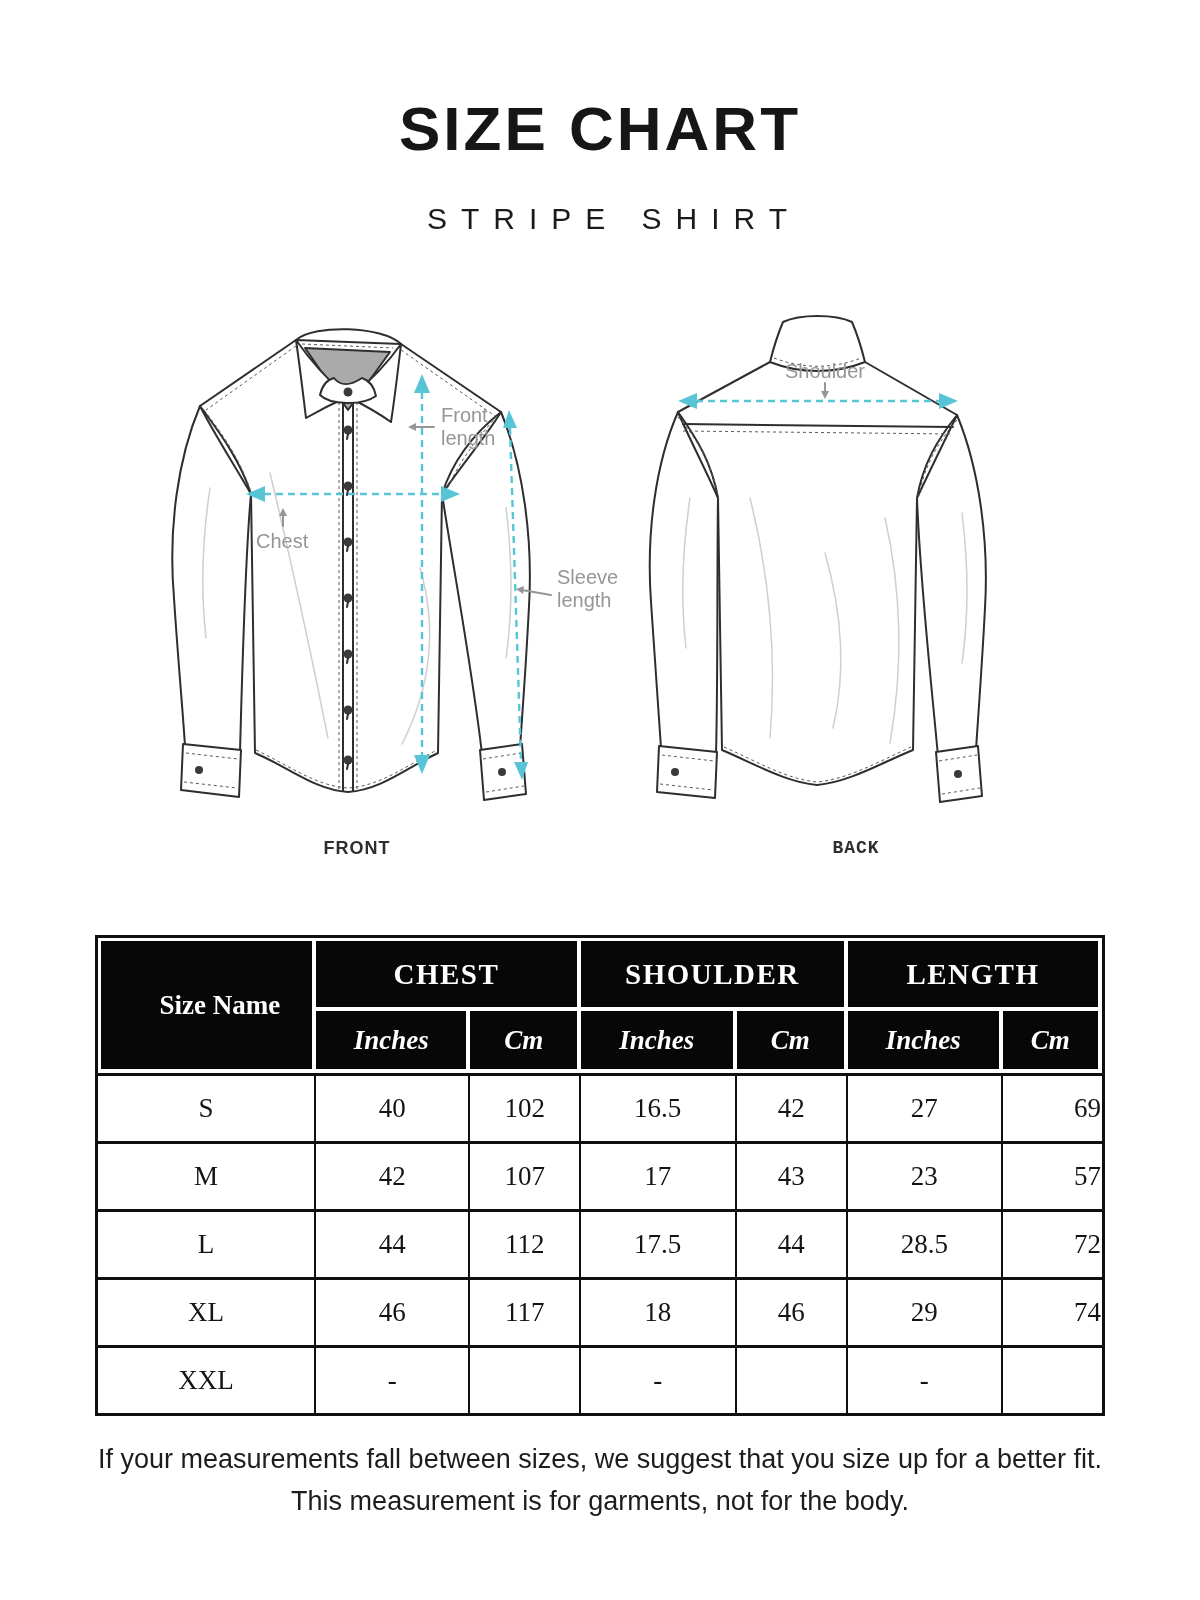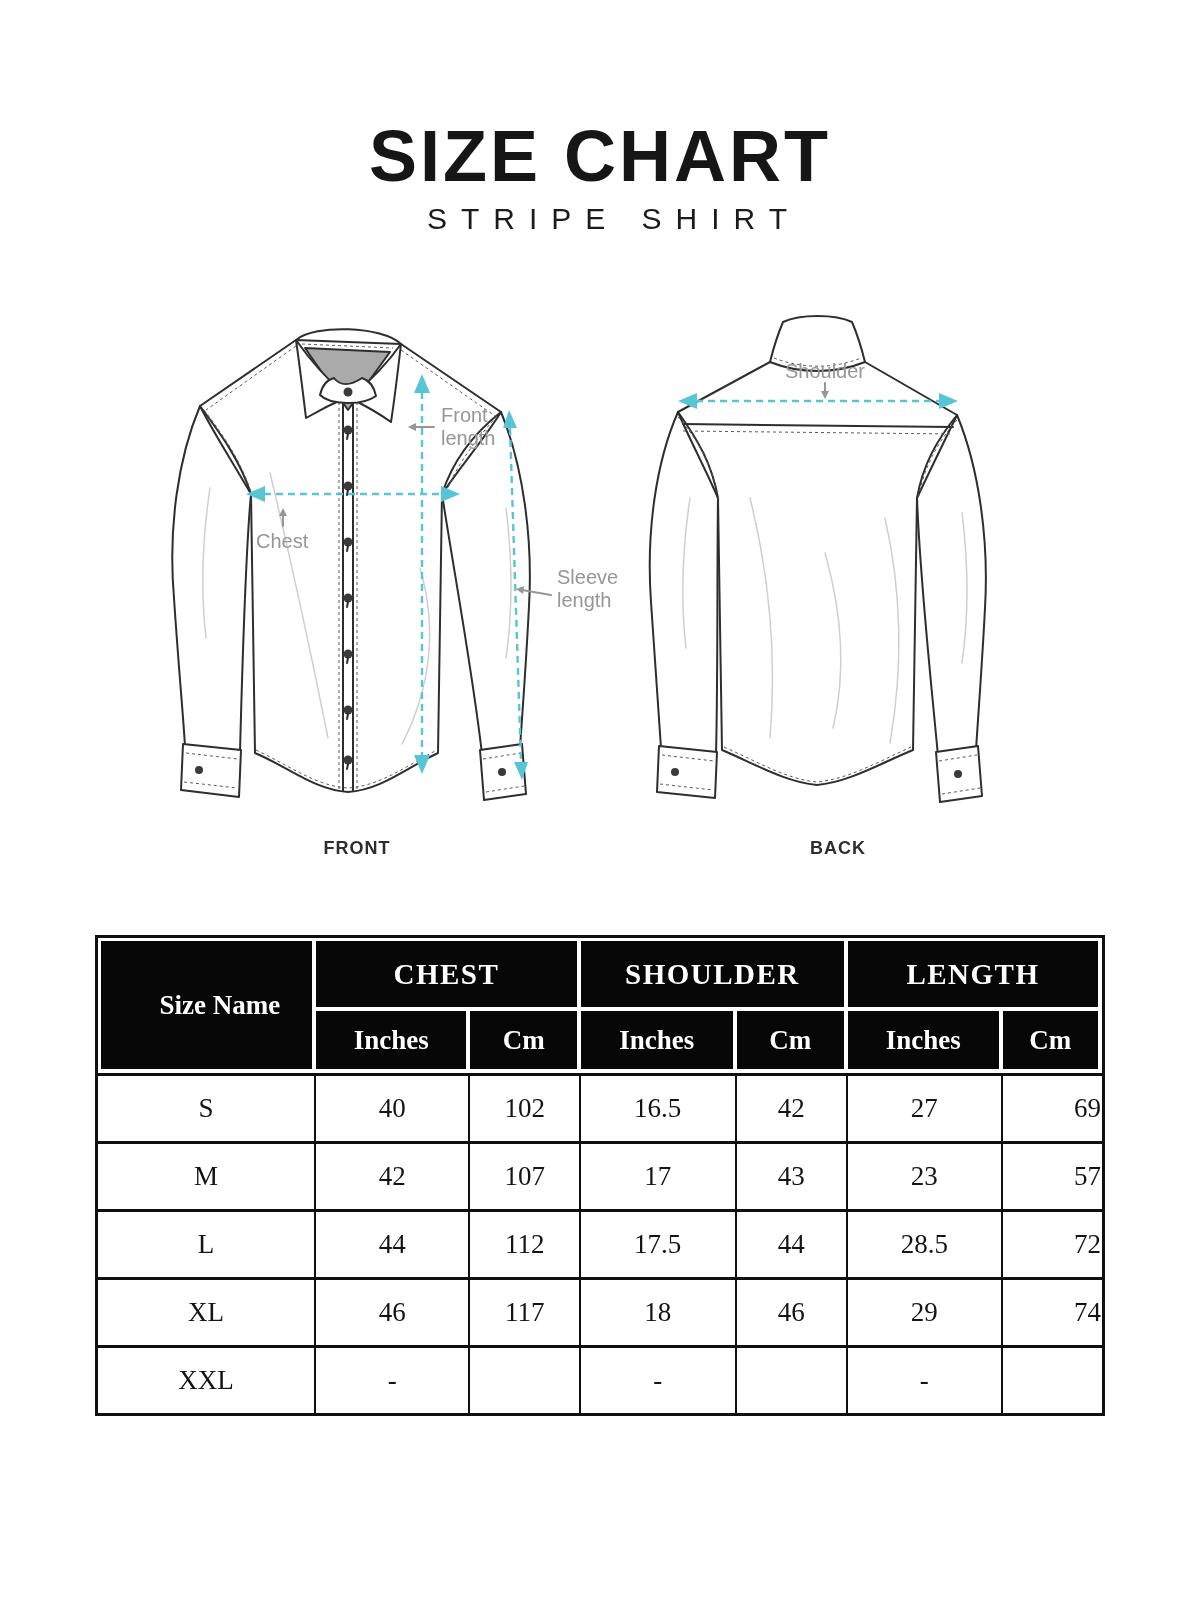--- a/index.html
+++ b/index.html
@@ -1,31 +1,31 @@
 <!DOCTYPE html>
 <html><head>
 <meta charset="utf-8">
 <style>
   html,body{margin:0;padding:0;background:#ffffff;}
   body{width:1200px;height:1600px;position:relative;font-family:"Liberation Sans",sans-serif;color:#111;}
   .page{position:absolute;inset:0;}
 
-  .title{position:absolute;top:72px;left:0;width:1200px;text-align:center;
-         font-size:72px;line-height:1;font-weight:bold;letter-spacing:3px;color:#161616;}
+  .title{position:absolute;top:56px;left:0;width:1200px;text-align:center;
+         font-size:62px;line-height:1;font-weight:bold;letter-spacing:3px;color:#161616;}
   .subtitle{position:absolute;top:202px;left:14px;width:1200px;text-align:center;
          font-size:30px;letter-spacing:14px;font-weight:400;color:#1b1b1b;}
 
   .figures{position:absolute;top:298px;left:0;width:1200px;height:562px;}
   .figures svg{position:absolute;top:0;overflow:visible;}
   #front-svg{left:150px;}
   #back-svg{left:620px;}
   .caption{position:absolute;top:540px;width:160px;text-align:center;
            font-size:18px;font-weight:600;letter-spacing:1px;color:#2e2e2e;}
   #front-caption{left:277px;}
-  #back-caption{left:758px;}
+  #back-caption{left:776px;font-family:Liberation Mono, monospace;}
 
   
   .ln{fill:#ffffff;stroke:#2e2e2e;stroke-width:2;stroke-linejoin:round;}
   .ln2{fill:none;stroke:#2e2e2e;stroke-width:2;stroke-linecap:round;}
   .stitch{fill:none;stroke:#5a5a5a;stroke-width:1;stroke-dasharray:3 3;}
   .crease{fill:none;stroke:#cfcfcf;stroke-width:1.5;stroke-linecap:round;}
   .btn{fill:#3a3a3a;stroke:none;}
   .measure{fill:none;stroke:#57c5d6;stroke-width:2.4;stroke-dasharray:7 5;}
   .mhead{fill:#57c5d6;stroke:none;}
   .ann{fill:#969696;font-size:20px;}
@@ -33,21 +33,21 @@
   .annhead{fill:#969696;stroke:none;}
 
   
   .size-table{position:absolute;left:95px;top:935px;width:1010px;
               border-collapse:separate;border-spacing:0;border:3px solid #101010;table-layout:fixed;}
   .size-table th{background:#070707;color:#ffffff;font-family:"Liberation Serif",serif;font-weight:bold;
                  border-right:4px solid #ffffff;border-bottom:4px solid #ffffff;}
   .size-table thead tr:first-child th{border-top:3px solid #ffffff;}
   .size-table th.size-head{border-left:3px solid #ffffff;font-size:27px;padding-left:28px;}
   .size-table th.group{font-size:29px;height:64px;letter-spacing:1.5px;}
-  .size-table th.unit{font-size:27px;height:56px;}
+  .size-table th.unit{font-size:27px;height:56px;font-style:italic;}
   .size-table td{background:#ffffff;border-right:2px solid #101010;border-bottom:3px solid #101010;
                  font-family:"Liberation Serif",serif;font-size:27px;color:#141414;
                  text-align:center;height:63px;}
   .size-table td:last-child{border-right:0;text-align:right;}
   .size-table tbody tr:last-child td{border-bottom:0;}
   .size-table tbody tr:first-child td{border-top:3px solid #101010;}
 
   .footer{position:absolute;top:1438px;left:0;width:1200px;text-align:center;
           font-size:27px;line-height:42px;color:#1d1d1d;}
 </style>
@@ -266,14 +266,18 @@
         <td>-</td>
         <td></td>
         <td>-</td>
         <td></td>
         <td>-</td>
         <td></td>
       </tr>
     </tbody>
   </table>
 
+  <div class="footer">
+    <div>If your measurements fall between sizes, we suggest that you size up for a better fit.</div>
+    <div>This measurement is for garments, not for the body.</div>
+  </div>
 
 </div>
 
 </body></html>

